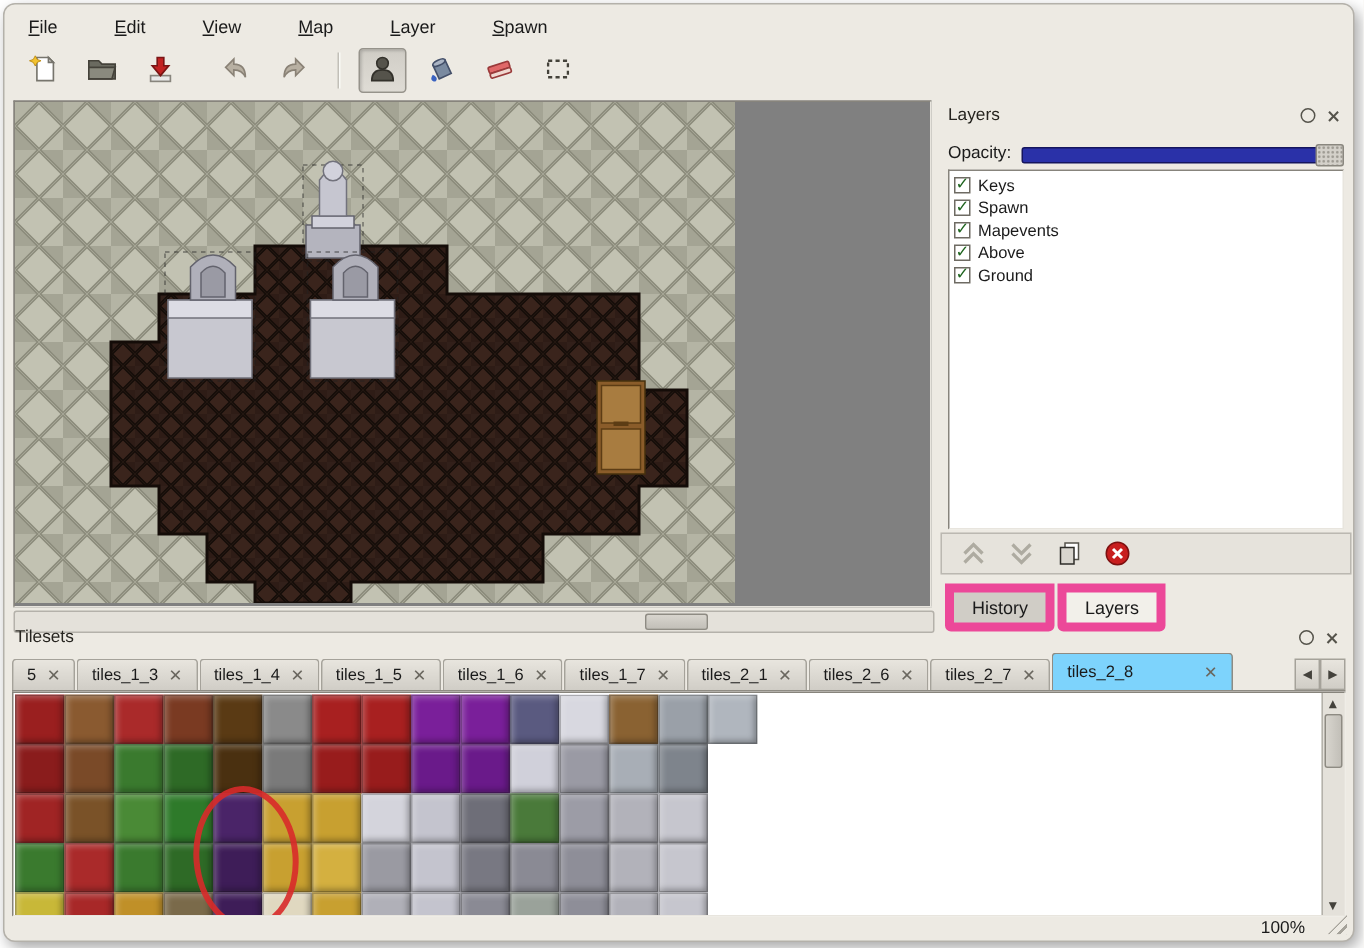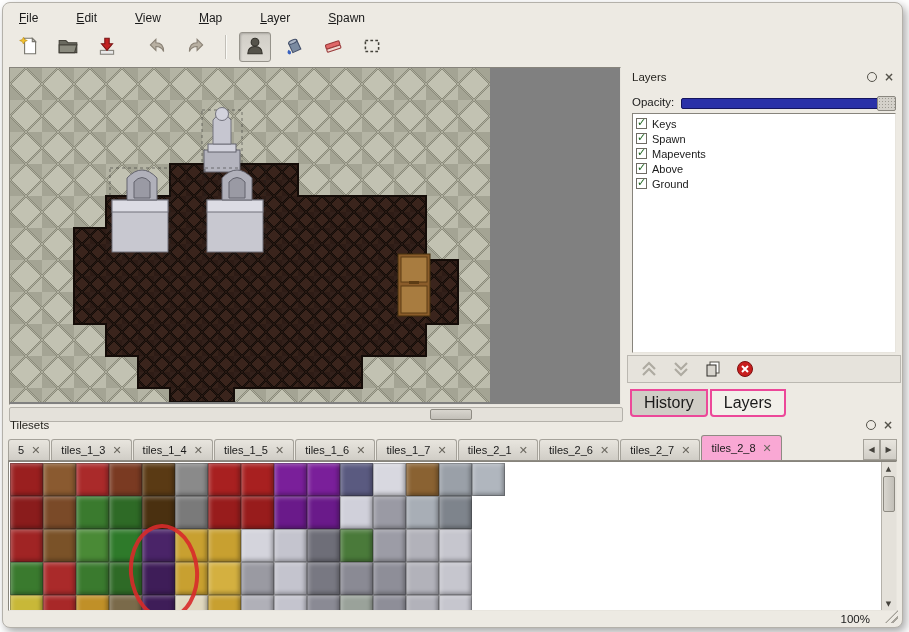--- a/index.html
+++ b/index.html
@@ -40,28 +40,28 @@
   .slider-track{position:absolute;left:0;right:0;top:3px;height:9px;background:#2a31a8;border:1px solid #15155e;border-radius:2px;}
   .slider-handle{position:absolute;right:0;top:1px;width:17px;height:13px;background-color:#d4d1ca;background-image:radial-gradient(#9d9a92 .8px,transparent .9px);background-size:3px 3px;border:1px solid #8a877f;border-radius:2px;}
   .layers-list{position:absolute;left:5px;top:46px;right:5px;height:236px;background:#fff;border:1px solid;border-color:#87847c #e8e5de #e8e5de #87847c;overflow:hidden;padding-top:2px;}
   .layer-row{display:flex;align-items:center;height:15px;padding-left:3px;font-size:11px;}
   .layer-row.selected{background:#24357f;color:#fff;}
   .checkbox{width:11px;height:11px;background:#fff;border:1px solid #6e6b63;margin-right:5px;position:relative;flex:none;box-sizing:border-box;}
   .checkbox.checked::after{content:"\2713";position:absolute;left:0;top:-3px;font:bold 11px "DejaVu Sans",sans-serif;color:#1e641e;}
   .layer-btnrow{position:absolute;left:0;right:0;top:288px;height:28px;background:#e6e3dc;border:1px solid #bbb8b1;display:flex;align-items:center;padding-left:8px;box-sizing:border-box;}
   .lbtn{width:26px;height:22px;display:flex;align-items:center;justify-content:center;margin-right:6px;background:transparent;border:0;padding:0;}
   .btabs{position:absolute;left:3px;top:322px;display:flex;}
-  .btab{padding:3px 12px;font-size:16px;border:2px solid #ec4899;background:#d0cdc6;border-radius:0 0 4px 4px;margin-right:2px;text-align:center;}
+  .btab{padding:3px 12px;font-size:12px;border:6px solid #ec4899;background:#d0cdc6;border-radius:0 0 4px 4px;margin-right:2px;text-align:center;}
   .btab.active{background:#f2f0ea;}
 
   
   .tilesets-panel{position:absolute;left:2px;top:414px;width:895px;height:208px;}
   .ts-tabrow{position:absolute;left:3px;top:18px;right:3px;height:26px;display:flex;align-items:flex-end;border-bottom:1px solid #8e8b83;padding-right:38px;overflow:hidden;box-sizing:border-box;}
   .ts-tab{display:flex;align-items:center;height:21px;padding:0 9px;margin-right:1px;background:linear-gradient(#e8e5de,#d0cdc6);border:1px solid #a5a29a;border-bottom:none;border-radius:3px 3px 0 0;font-size:11px;white-space:nowrap;box-sizing:border-box;}
-  .ts-tab.active{height:25px;background:#f9a8d4;border-color:#8e8b83;}
+  .ts-tab.active{height:25px;background:#7dd3fc;border-color:#8e8b83;gap:40px;}
   .tab-close{margin-left:7px;font:bold 11px "DejaVu Sans",sans-serif;color:#6a675f;}
   .tab-arrows{position:absolute;right:3px;top:22px;display:flex;}
   .arrow-btn{width:17px;height:21px;border:1px solid #a5a29a;background:linear-gradient(#e8e5de,#d0cdc6);display:flex;align-items:center;justify-content:center;font:8px "DejaVu Sans",sans-serif;color:#44423c;padding:0;}
   .ts-content{position:absolute;left:3px;top:44px;right:3px;height:148px;background:#fff;border:1px solid;border-color:#87847c #e8e5de #e8e5de #87847c;overflow:hidden;}
   .tileset-grid{position:absolute;left:1px;top:1px;display:grid;grid-template-columns:repeat(16,33px);grid-auto-rows:33px;}
   .tile{box-shadow:inset 0 0 0 1px rgba(0,0,0,.22), inset 2px 2px 4px rgba(255,255,255,.32), inset -2px -2px 4px rgba(0,0,0,.35);}
   .tile.empty{background:#fff !important;box-shadow:none;}
   .annotation-circle{position:absolute;left:120px;top:62px;width:62px;height:88px;border:4px solid rgba(216,42,42,.9);border-radius:50%;transform:rotate(-5deg);}
   .vscroll{position:absolute;right:0;top:0;bottom:0;width:14px;background:#e4e1da;border-left:1px solid #b4b1aa;}
   .vthumb{position:absolute;left:1px;top:14px;width:10px;height:34px;background:linear-gradient(90deg,#d8d5ce,#c2bfb8);border:1px solid #8e8b83;border-radius:2px;}

